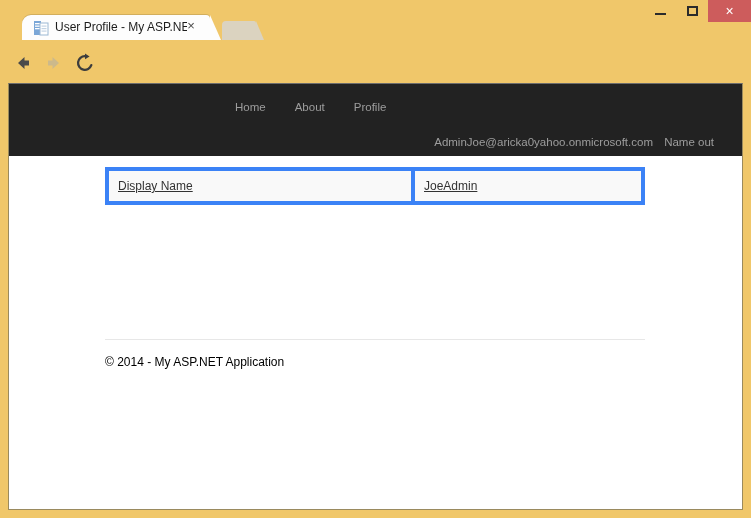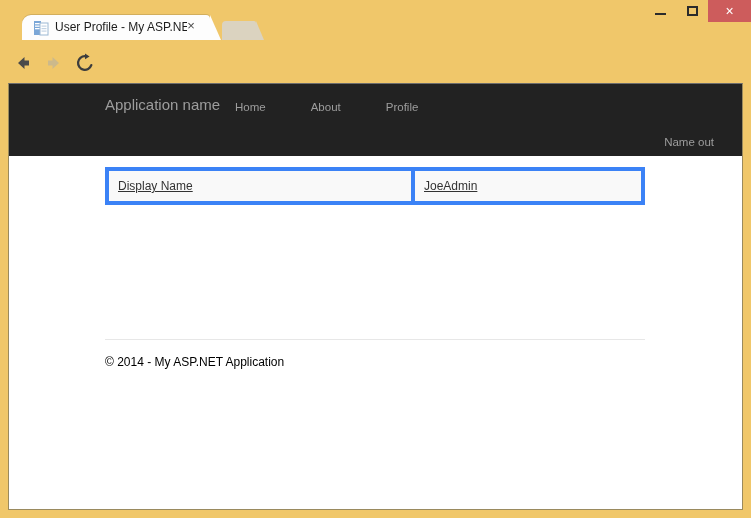--- a/index.html
+++ b/index.html
@@ -175,21 +175,20 @@
   }
   #brand {
     position: absolute; left: 96px; top: 11px;
     font-size: 15px;
     color: #9d9d9d;
     line-height: 20px;
   }
   #mainnav {
     position: absolute; left: 226px; top: 15px;
     display: flex;
-    gap: 16px;
   }
   #mainnav a {
     font-size: 11.5px;
     color: #9d9d9d;
     margin-right: 29px;
     text-decoration: none;
     line-height: 16px;
   }
   #usernav {
     position: absolute; right: 91px; top: 50px;
@@ -331,28 +330,30 @@
     <div id="btn-menu">
       <span></span>
       <span></span>
       <span></span>
     </div>
   </div>
 
   <div id="viewport">
 
     <div id="navbar">
-      <div id="brand">Application name</div>
 
       <div id="mainnav">
         <a href="#">Home</a>
         <a href="#">About</a>
         <a href="#">Profile</a>
       </div>
 
+      <div id="usernav">
+        <span id="user-email">AdminJoe@aricka0yahoo.onmicrosoft.com</span>
+      </div>
       <a href="#" id="signout-link">Name out</a>
     </div>
 
     <div id="content">
 
       <table id="profile-table">
         <tbody>
           <tr>
             <td class="label-col">Display Name</td>
             <td>JoeAdmin</td>

